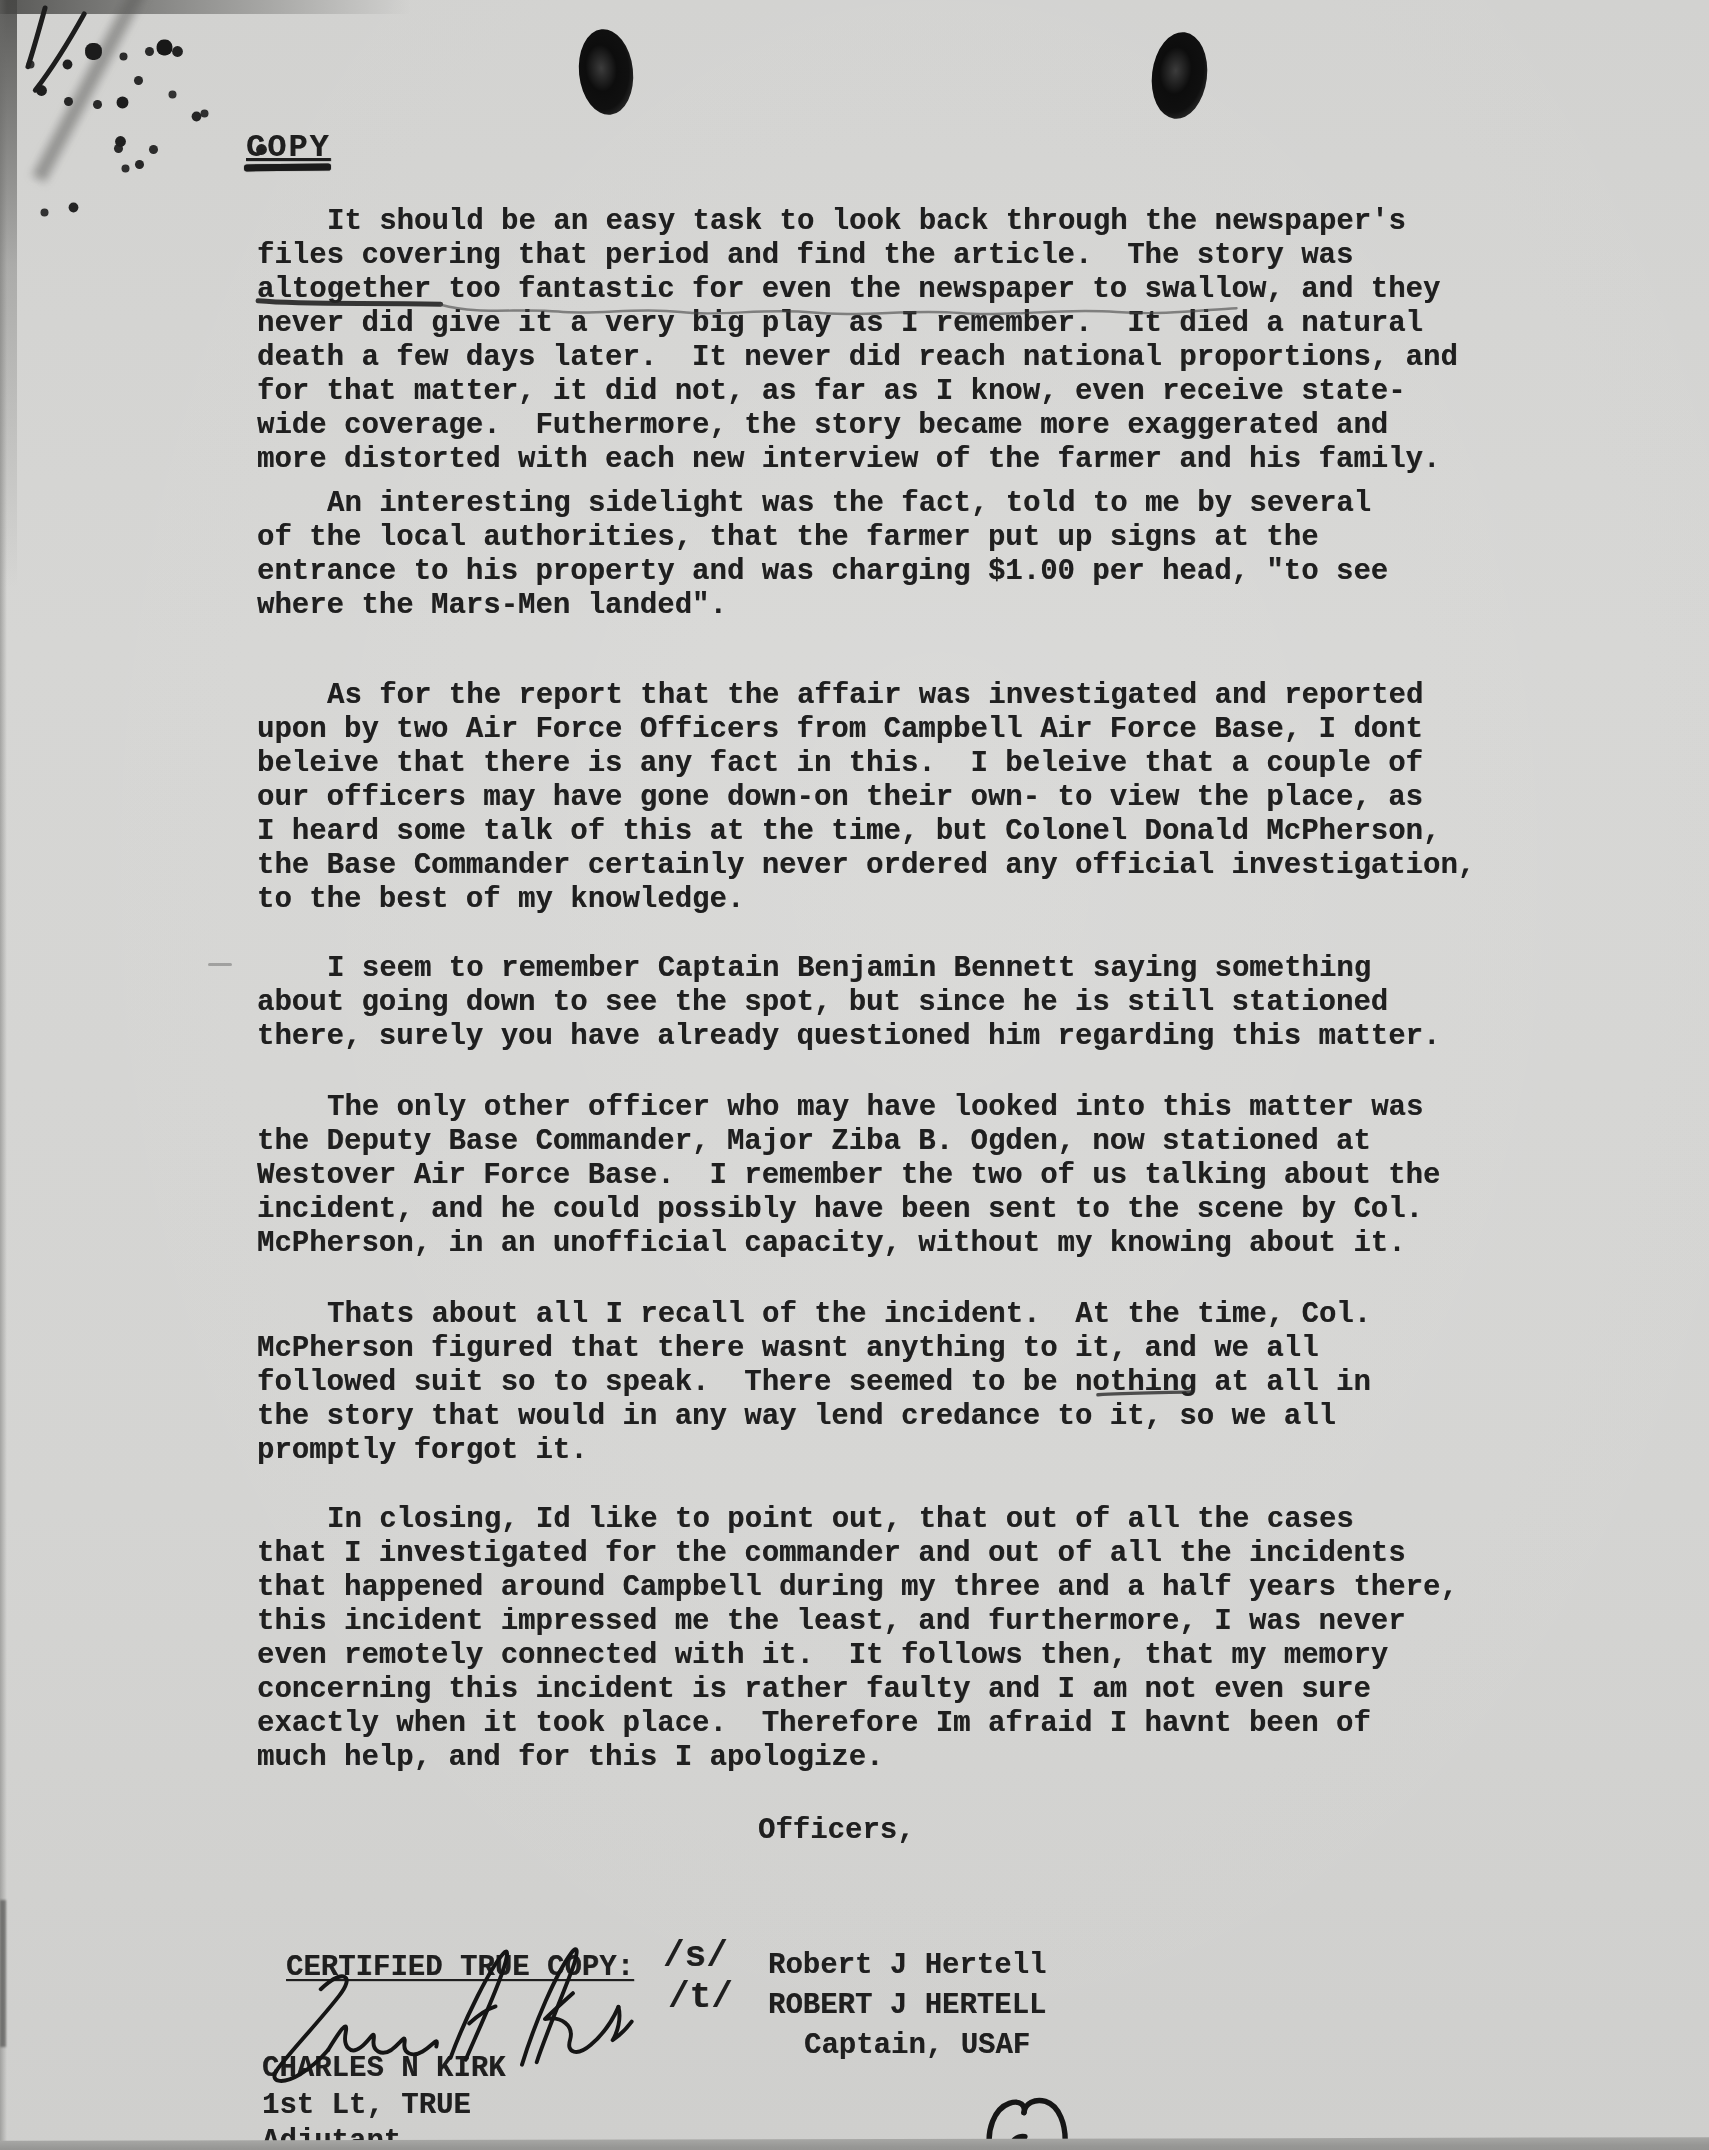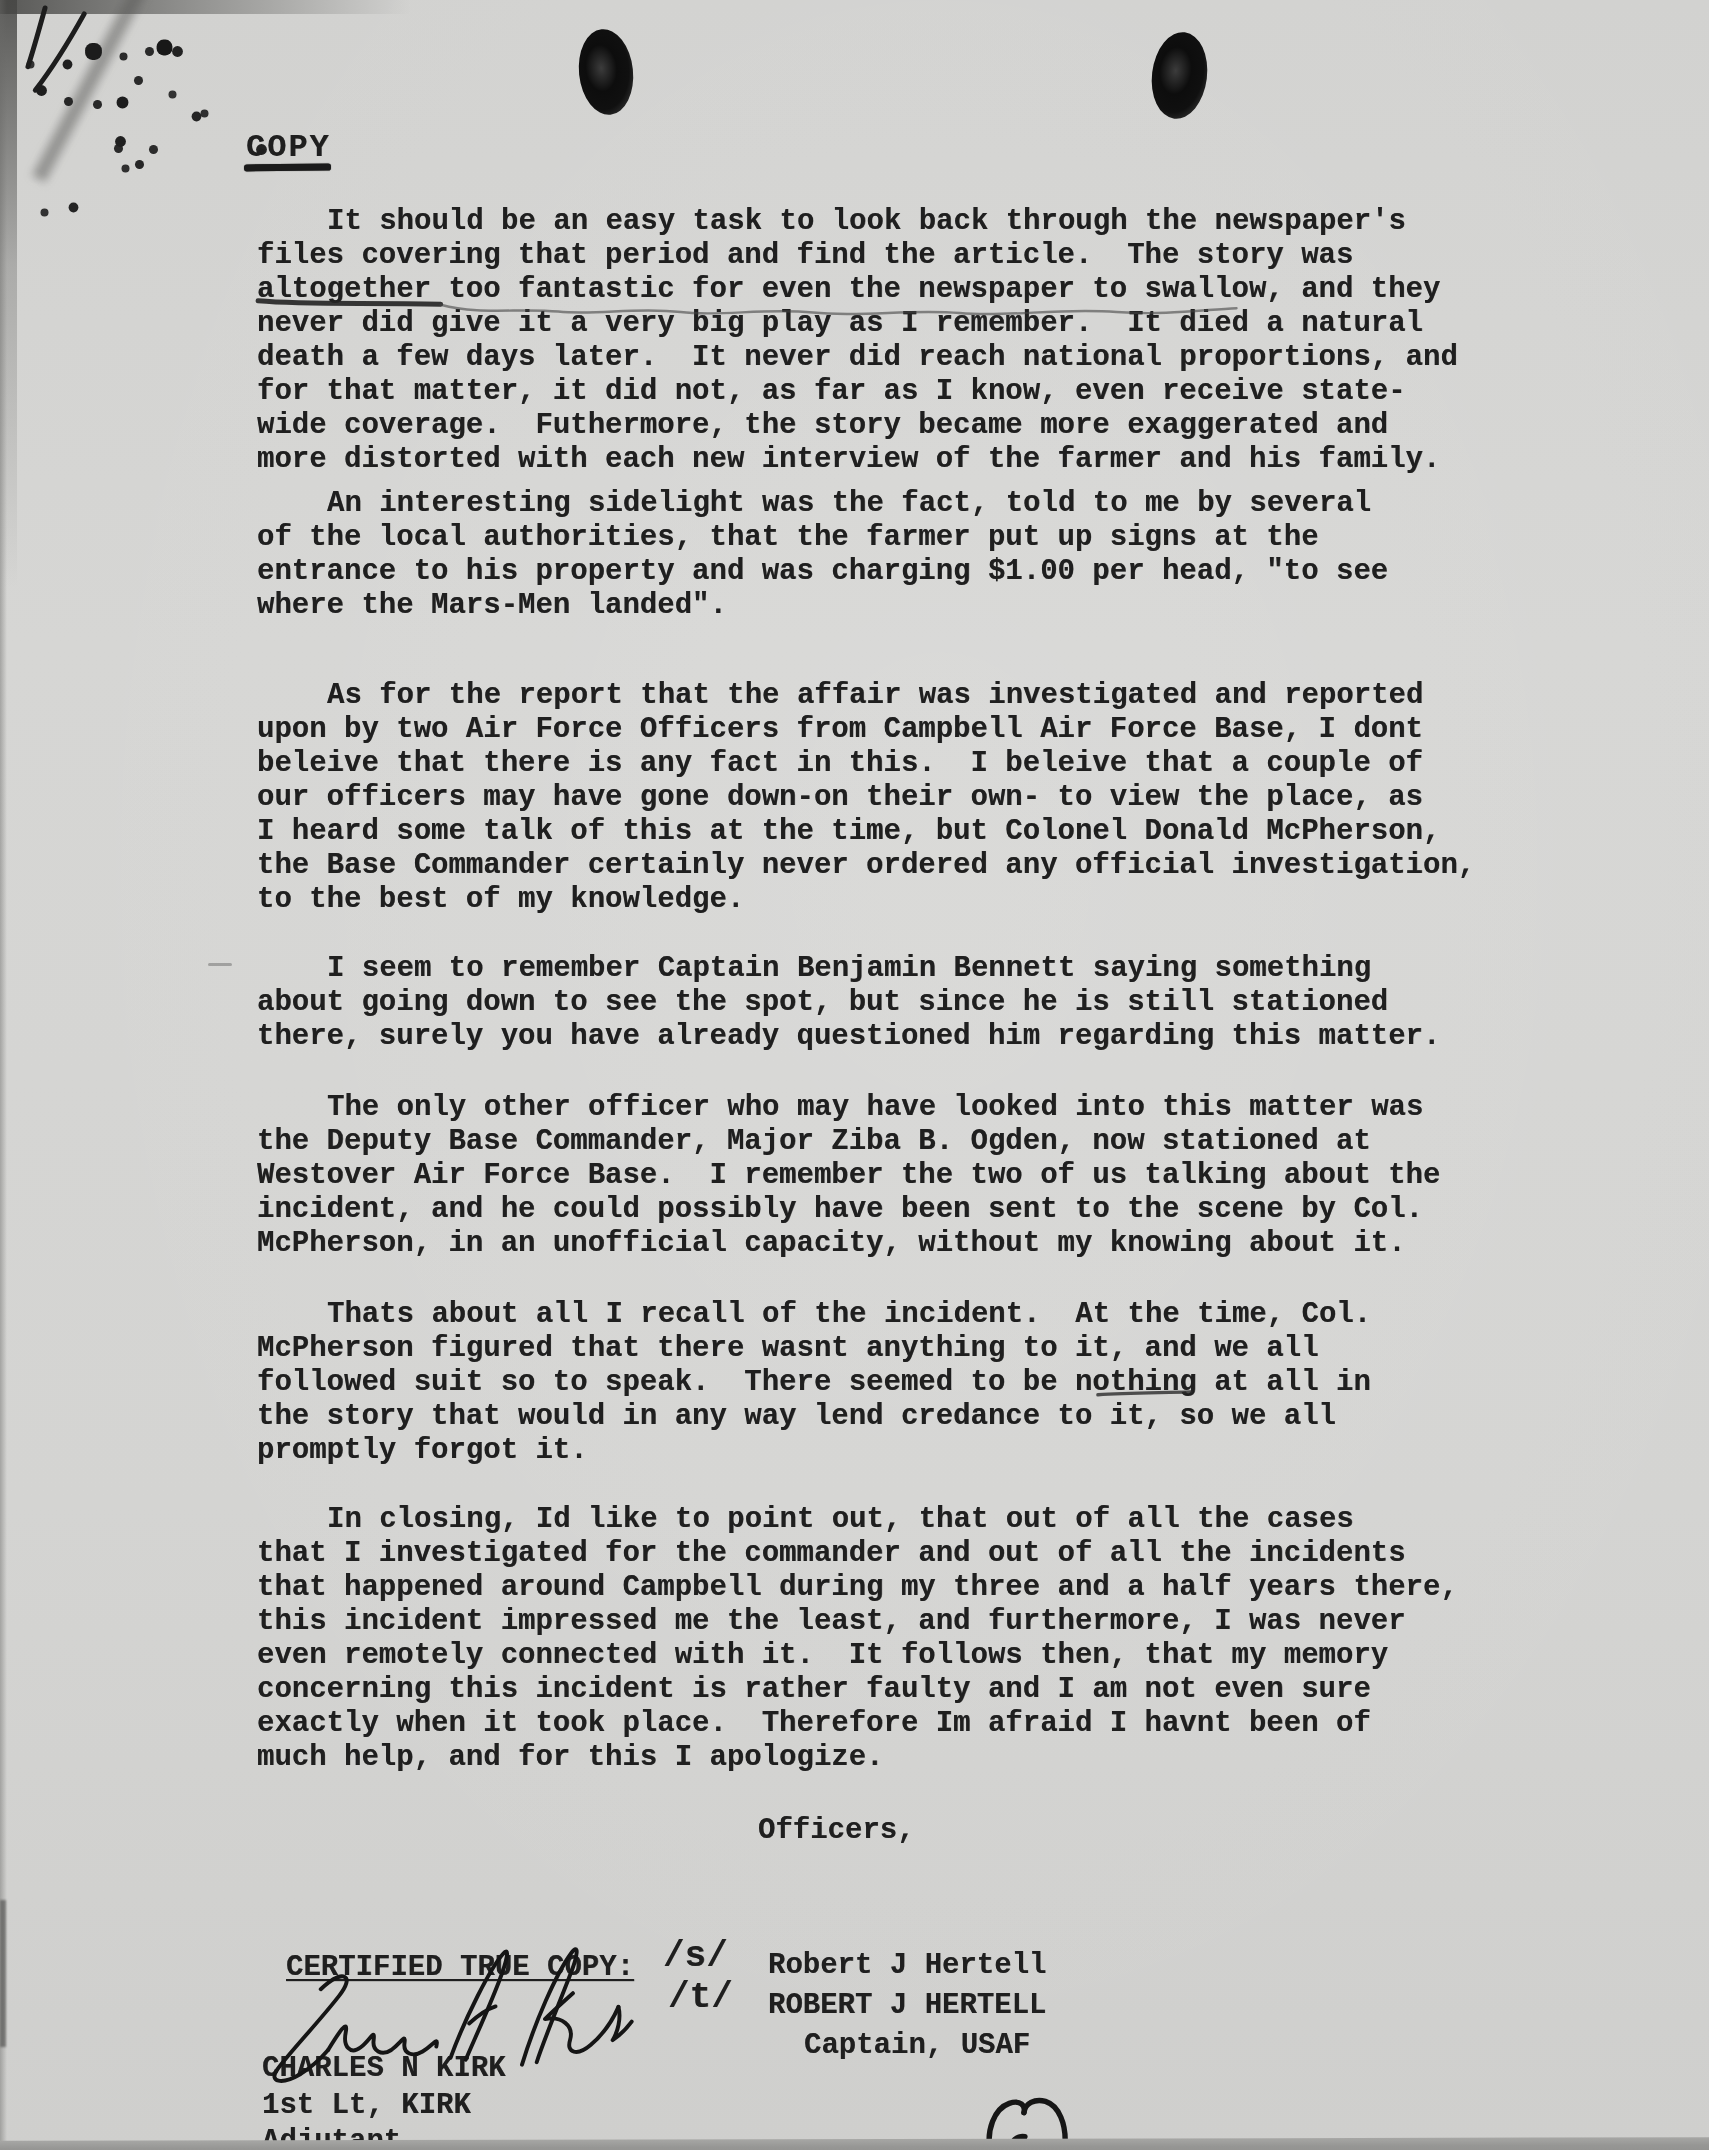--- a/index.html
+++ b/index.html
@@ -18,21 +18,21 @@
     font-weight:bold;
     font-size:29px;
     line-height:34px;
     color:#1f1f1f;
     text-shadow:0.3px 0.3px 0.6px rgba(25,25,25,0.55);
     white-space:pre-wrap;
   }
   .para{ left:257px; width:1273px; text-indent:70px; }
   .heading{
     left:246px; top:131px;
-    font-size:32px; letter-spacing:2px;
+    font-size:32px; letter-spacing:2px;text-decoration:underline;
   }
   .heading-underline{
     position:absolute; left:244px; top:164px;
     width:87px; height:6.9px;
     background:#1b1b1b; border-radius:2.9px;
     transform:rotate(-0.6deg);
     box-shadow:0 0 1px rgba(20,20,20,.7);
   }
   .closing{ left:758px; top:1814px; }
   .cert-label{ left:262px; top:1951px; text-decoration:underline; text-underline-offset:4.4px; text-decoration-thickness:2.4px;margin-left:24px;}
@@ -179,21 +179,21 @@
 
   <div class="typed closing text-layer">Officers,</div>
 
   <div class="typed cert-label text-layer">CERTIFIED TRUE COPY:</div>
   <div class="typed s-slash text-layer">/s/</div>
   <div class="typed s-name text-layer">Robert J Hertell</div>
   <div class="typed t-slash text-layer">/t/</div>
   <div class="typed t-name text-layer">ROBERT J HERTELL</div>
   <div class="typed t-title text-layer">Captain, USAF</div>
   <div class="typed k-name text-layer">CHARLES N KIRK</div>
-  <div class="typed k-rank text-layer">1st Lt, KIRK</div>
+  <div class="typed k-rank text-layer">1st Lt, TRUE</div>
   <div class="typed k-title text-layer">Adjutant</div>
 
   <svg id="overlay" width="1710" height="2151" viewBox="0 0 3492 4392">
 
     <g stroke="#1d1d1d" stroke-width="10" fill="none" stroke-linecap="round">
       <path d="M 92,16 C 82,52 70,96 57,136"></path>
       <path d="M 172,28 C 142,82 106,140 72,184"></path>
     </g>
 
     <g fill="none" stroke-linecap="round">

